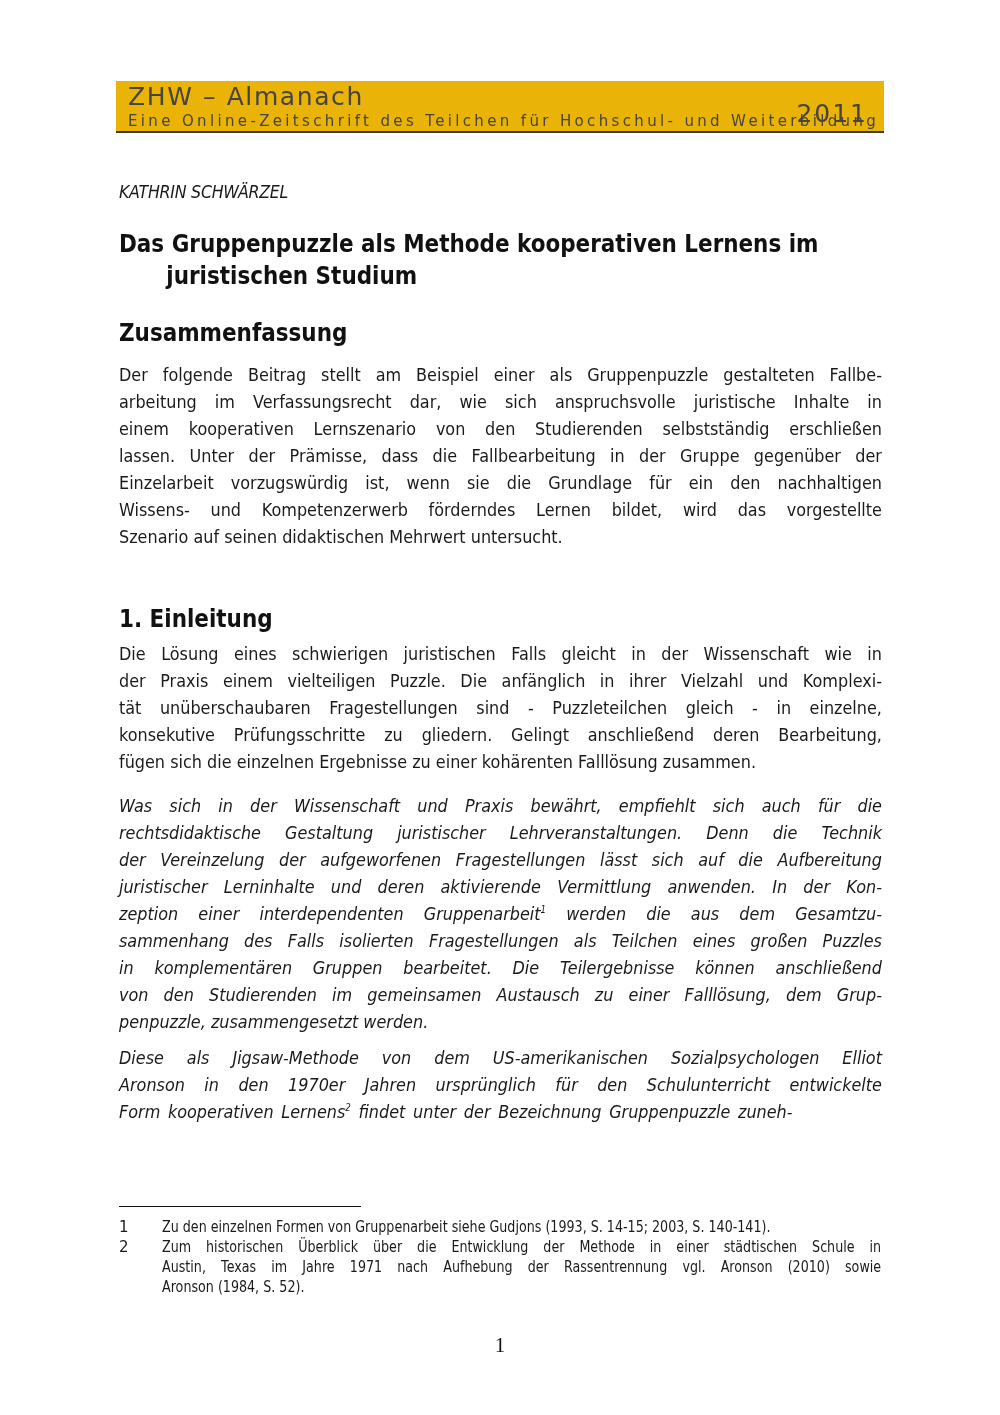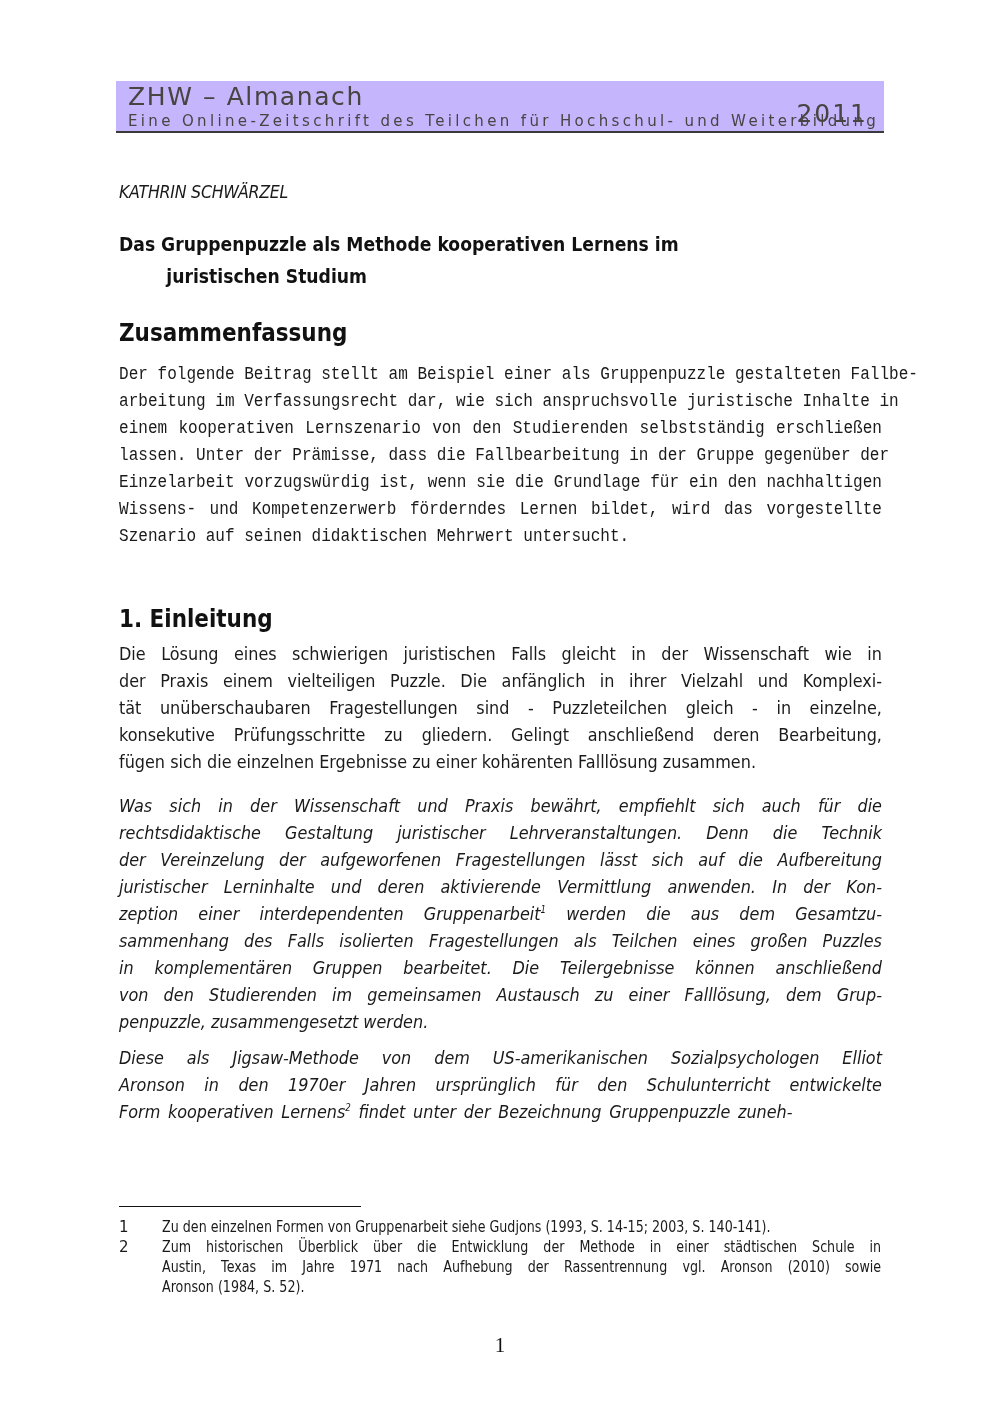--- a/index.html
+++ b/index.html
@@ -6,21 +6,21 @@
   body {
     width: 1000px; height: 1415px; position: relative; overflow: hidden;
     font-family: "DejaVu Sans Condensed", "DejaVu Sans", sans-serif;
     color: #1a1a1a;
   }
   .page { position: absolute; left: 0; top: 0; width: 1000px; height: 1415px; }
 
   
   .banner {
     position: absolute; left: 116px; top: 81px; width: 768px; height: 50px;
-    background: #c4b5fd; border-bottom: 2px solid #3a3a3a;
+    background: #eab308; border-bottom: 2px solid #3a3a3a;
     font-family: "DejaVu Sans", sans-serif; color: #474442;
   }
   .banner-title {
     position: absolute; left: 12px; top: 1px; font-size: 25px; letter-spacing: 1.6px;
     font-weight: normal; line-height: 30px;
   }
   .banner-year {
     position: absolute; right: 16px; top: 18px; font-size: 25px; letter-spacing: 2px;
     line-height: 30px;
   }
@@ -28,21 +28,21 @@
     position: absolute; left: 12px; top: 31px; font-size: 15px; letter-spacing: 3.35px;
     line-height: 18px; white-space: nowrap;
   }
 
   .author {
     position: absolute; left: 119px; top: 181px; font-size: 18px; font-style: italic;
     letter-spacing: -0.3px; color: #1a1a1a;
     font-family: "DejaVu Sans", sans-serif; transform: scaleX(0.88); transform-origin: left;
   }
   .title {
-    position: absolute; left: 119px; top: 228px; width: 760px; font-size: 20px; font-weight: bold;
+    position: absolute; left: 119px; top: 228px; width: 760px; font-size: 25px; font-weight: bold;
     line-height: 32px; color: #111;
     font-family: "DejaVu Sans", sans-serif;
   }
   .title .l1, .title .l2 { display: block; white-space: nowrap; transform: scaleX(0.86); transform-origin: left; }
   .title .l2 { padding-left: 55px; }
 
   .h2 {
     position: absolute; left: 119px; font-size: 25px; font-weight: bold; color: #111;
     font-family: "DejaVu Sans", sans-serif; white-space: nowrap;
     transform: scaleX(0.86); transform-origin: left;
@@ -92,21 +92,21 @@
   </div>
 
   <div class="author">KATHRIN SCHWÄRZEL</div>
 
   <h1 class="title" style="margin:0;">
     <span class="l1">Das Gruppenpuzzle als Methode kooperativen Lernens im</span>
     <span class="l2">juristischen Studium</span>
   </h1>
 
   <h2 class="h2" style="top:318px;margin:0;">Zusammenfassung</h2>
-  <div class="para" style="top:361px;font-family:Liberation Mono, monospace;">
+  <div class="para" style="top:361px;">
     <span class="line">Der folgende Beitrag stellt am Beispiel einer als Gruppenpuzzle gestalteten Fallbe-</span>
     <span class="line">arbeitung im Verfassungsrecht dar, wie sich anspruchsvolle juristische Inhalte in</span>
     <span class="line">einem kooperativen Lernszenario von den Studierenden selbstständig erschließen</span>
     <span class="line">lassen. Unter der Prämisse, dass die Fallbearbeitung in der Gruppe gegenüber der</span>
     <span class="line">Einzelarbeit vorzugswürdig ist, wenn sie die Grundlage für ein den nachhaltigen</span>
     <span class="line">Wissens- und Kompetenzerwerb förderndes Lernen bildet, wird das vorgestellte</span>
     <span class="line last">Szenario auf seinen didaktischen Mehrwert untersucht.</span>
   </div>
 
   <h2 class="h2" style="top:604px;margin:0;">1. Einleitung</h2>

